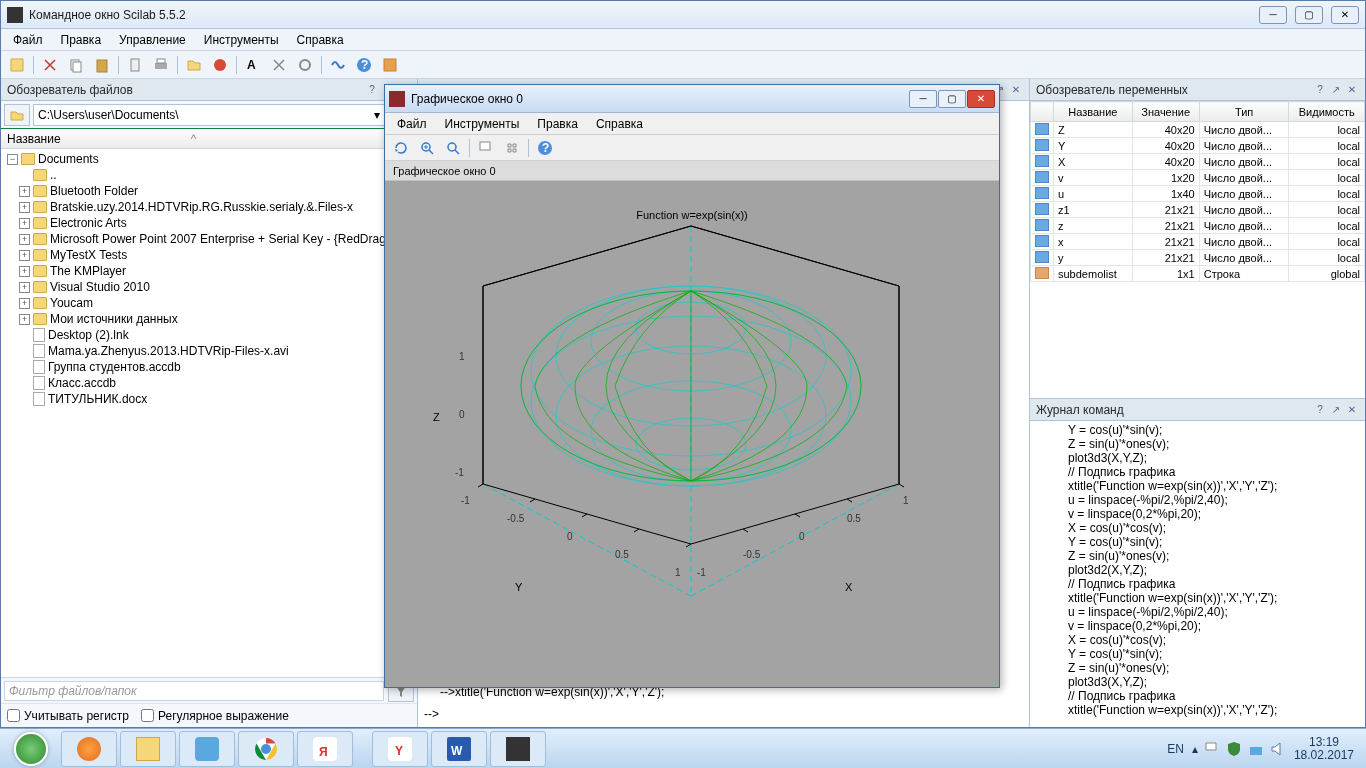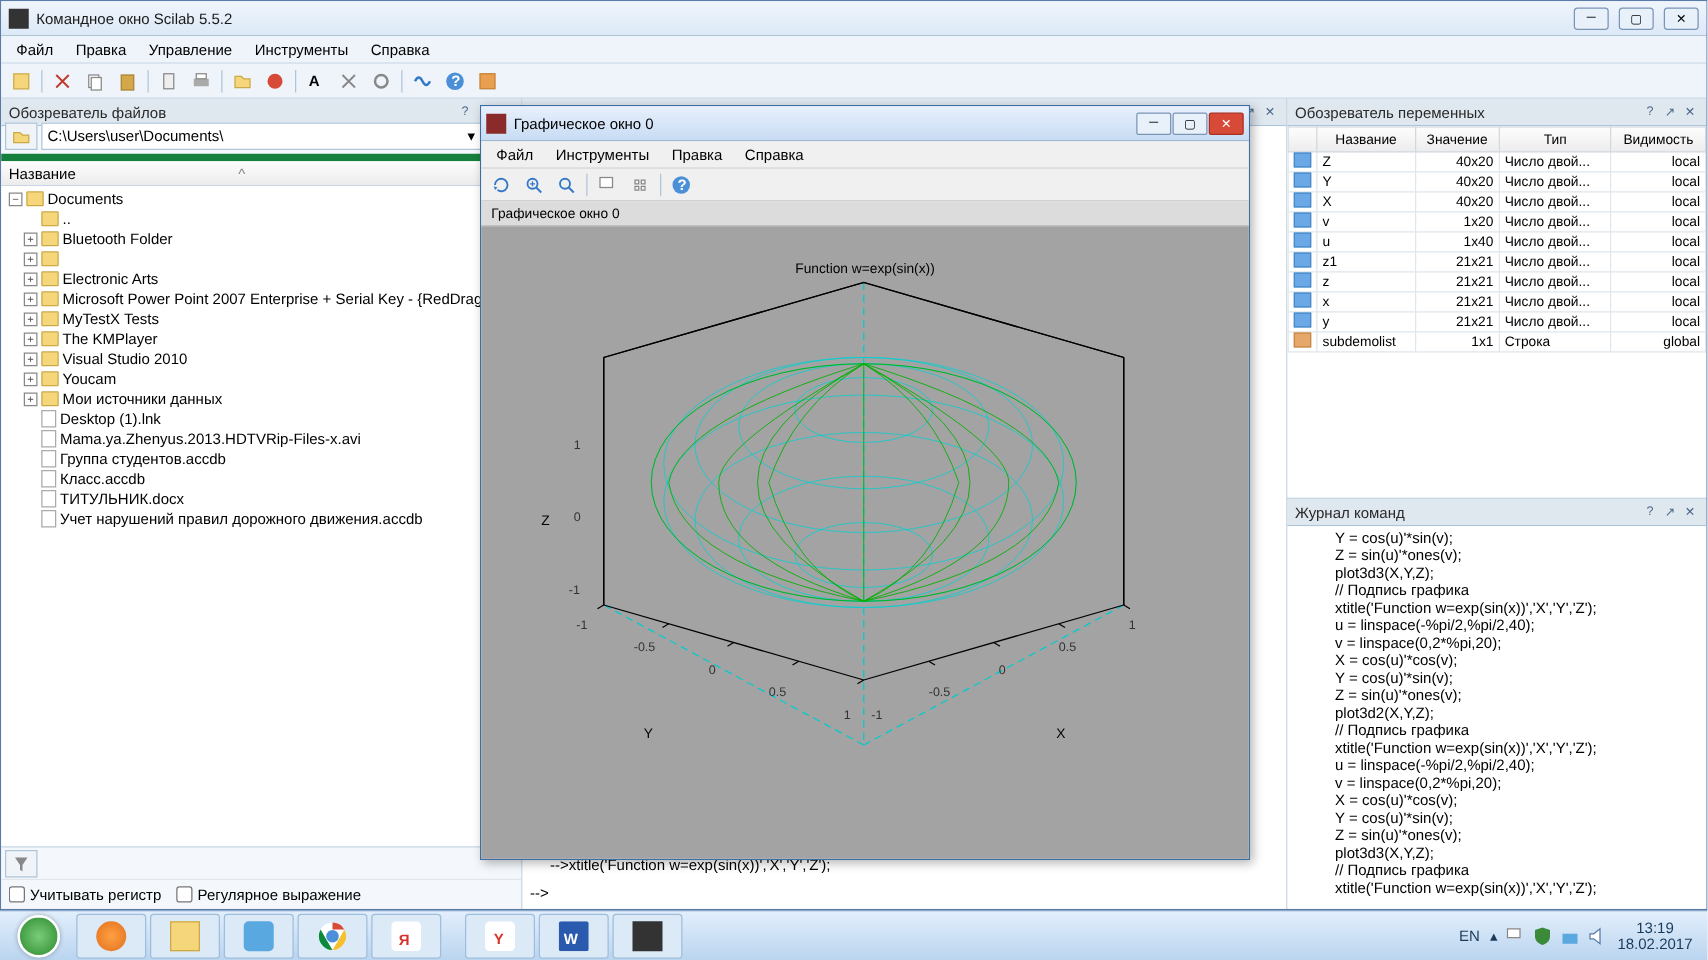--- a/index.html
+++ b/index.html
@@ -24,21 +24,21 @@
 .workspace { display: flex; height: calc(100% - 78px); }
 
 
 .panel { display: flex; flex-direction: column; border-right: 1px solid #b0c4d8; }
 .panel-header { height: 22px; background: #dfe7ef; border-bottom: 1px solid #b0c4d8; display: flex; align-items: center; padding: 0 6px; font-size: 11px; color: #2a2a2a; }
 .panel-header .spacer { flex: 1; }
 .panel-header .pbtn { width: 14px; height: 14px; margin-left: 2px; cursor: pointer; display: flex; align-items: center; justify-content: center; font-size: 10px; color: #4a6a8a; }
 
 
 .file-browser { width: 417px; }
-.path-row { height: 28px; display: flex; align-items: flex-end; padding: 3px; gap: 3px; border-bottom: 6px solid #15803d; background: #f4f7fb; }
+.path-row { height: 28px; display: flex; align-items: center; padding: 3px; gap: 3px; border-bottom: 1px solid #15803d; background: #f4f7fb; }
 .path-btn { width: 26px; height: 22px; border: 1px solid #b0c4d8; background: #f0f4f9; display: flex; align-items: center; justify-content: center; cursor: pointer; }
 .path-input { flex: 1; height: 22px; border: 1px solid #b0c4d8; padding: 0 4px; background: #fff; display: flex; align-items: center; }
 .col-header { height: 20px; background: linear-gradient(#fdfdfd, #ececec); border-bottom: 1px solid #c8d6e6; display: flex; align-items: center; padding: 0 6px; font-size: 11px; }
 .tree { flex: 1; overflow: auto; padding: 2px 4px; background: #fff; }
 .tree-item { display: flex; align-items: center; height: 16px; padding: 0 2px; gap: 3px; cursor: pointer; white-space: nowrap; }
 .tree-expand { width: 11px; height: 11px; border: 1px solid #888; display: flex; align-items: center; justify-content: center; font-size: 9px; color: #555; }
 .tree-spacer { width: 11px; }
 .folder-icon { width: 14px; height: 12px; background: #f5d67a; border: 1px solid #cba946; border-radius: 1px; }
 .file-icon { width: 12px; height: 14px; background: #fff; border: 1px solid #aaa; }
 .filter-row { height: 26px; border-top: 1px solid #c8d6e6; display: flex; align-items: center; padding: 3px; gap: 4px; background: #f4f7fb; }
@@ -241,20 +241,21 @@
         </div>
         <div id="tree-items">
             <div class="tree-item" style="padding-left: 14px;">
               <div class="tree-expand">+</div>
               <div class="folder-icon"></div>
               <span>Bluetooth Folder</span>
             </div>
             <div class="tree-item" style="padding-left: 14px;">
               <div class="tree-expand">+</div>
               <div class="folder-icon"></div>
+              <span>Bratskie.uzy.2014.HDTVRip.RG.Russkie.serialy.&amp;.Files-x</span>
             </div>
             <div class="tree-item" style="padding-left: 14px;">
               <div class="tree-expand">+</div>
               <div class="folder-icon"></div>
               <span>Electronic Arts</span>
             </div>
             <div class="tree-item" style="padding-left: 14px;">
               <div class="tree-expand">+</div>
               <div class="folder-icon"></div>
               <span>Microsoft Power Point 2007 Enterprise + Serial Key - {RedDragon}</span>
@@ -280,21 +281,21 @@
               <span>Youcam</span>
             </div>
             <div class="tree-item" style="padding-left: 14px;">
               <div class="tree-expand">+</div>
               <div class="folder-icon"></div>
               <span>Мои источники данных</span>
             </div>
             <div class="tree-item" style="padding-left: 14px;">
               <div class="tree-spacer"></div>
               <div class="file-icon"></div>
-              <span>Desktop (1).lnk</span>
+              <span>Desktop (2).lnk</span>
             </div>
             <div class="tree-item" style="padding-left: 14px;">
               <div class="tree-spacer"></div>
               <div class="file-icon"></div>
               <span>Mama.ya.Zhenyus.2013.HDTVRip-Files-x.avi</span>
             </div>
             <div class="tree-item" style="padding-left: 14px;">
               <div class="tree-spacer"></div>
               <div class="file-icon"></div>
               <span>Группа студентов.accdb</span>
@@ -302,28 +303,26 @@
             <div class="tree-item" style="padding-left: 14px;">
               <div class="tree-spacer"></div>
               <div class="file-icon"></div>
               <span>Класс.accdb</span>
             </div>
             <div class="tree-item" style="padding-left: 14px;">
               <div class="tree-spacer"></div>
               <div class="file-icon"></div>
               <span>ТИТУЛЬНИК.docx</span>
             </div>
-            <div class="tree-item" style="padding-left: 14px;">
-              <div class="tree-spacer"></div>
-              <div class="file-icon"></div>
-              <span>Учет нарушений правил дорожного движения.accdb</span>
-            </div>
           </div>
       </div>
       <div class="filter-row">
+        <div class="filter-input">
+            <span>Фильтр файлов/папок</span>
+          </div>
         <div class="path-btn">
             <svg width="14" height="14">
               <path d="M2 2h10L8 8v5l-2-1V8z" fill="#888"></path>
             </svg>
           </div>
       </div>
       <div class="check-row">
         <label>
             <input type="checkbox" style="">
             <span>Учитывать регистр</span>

